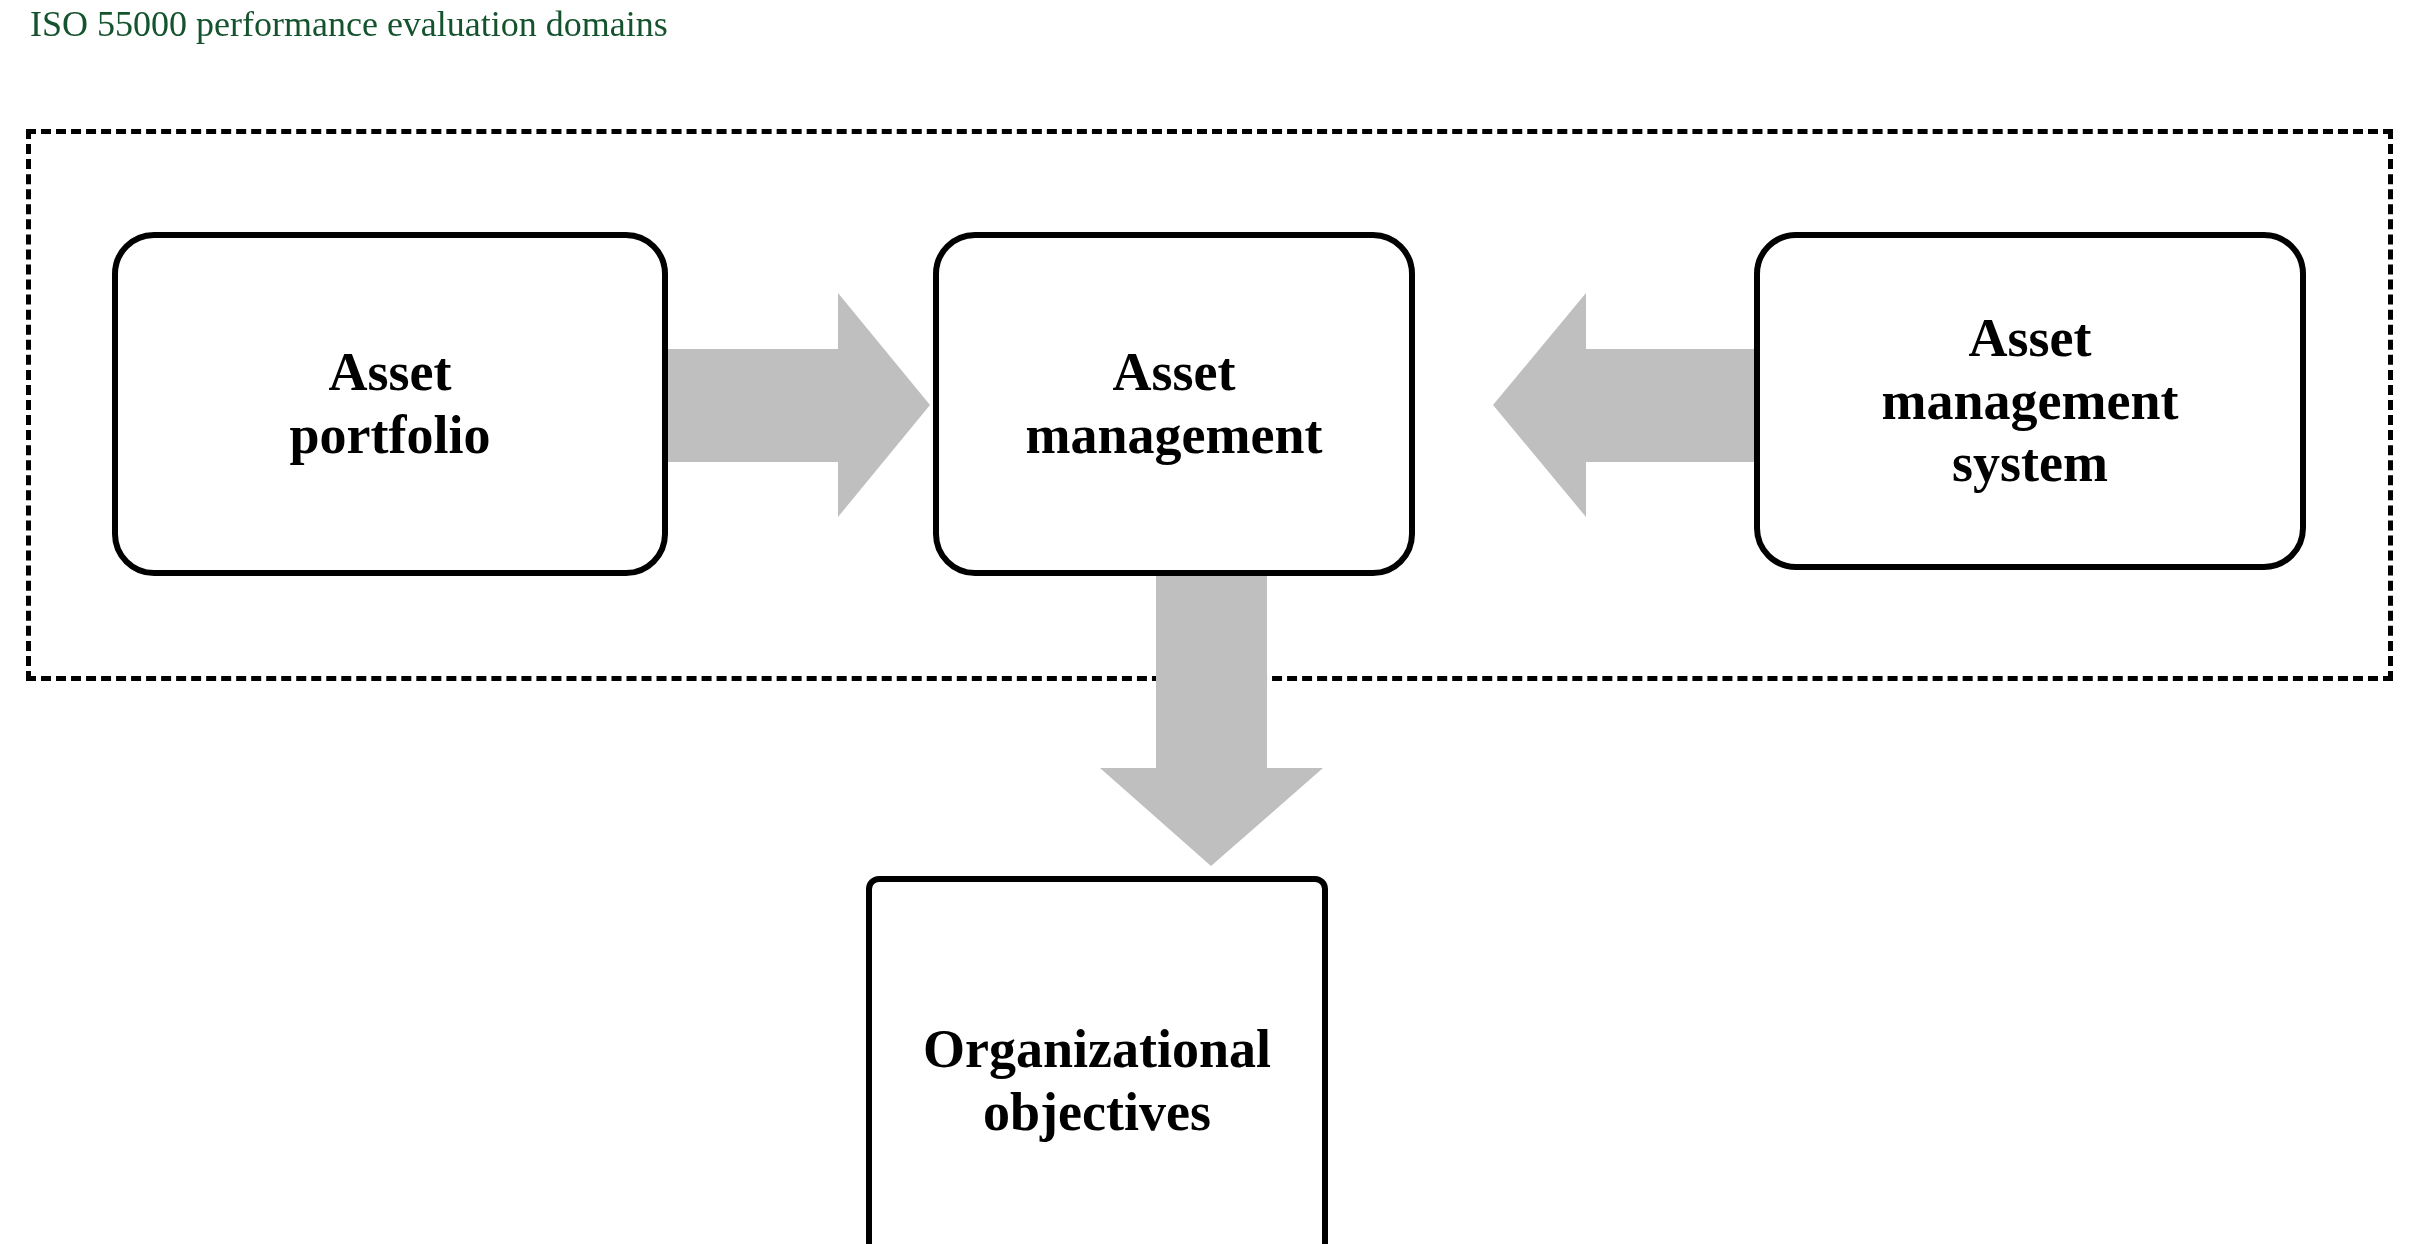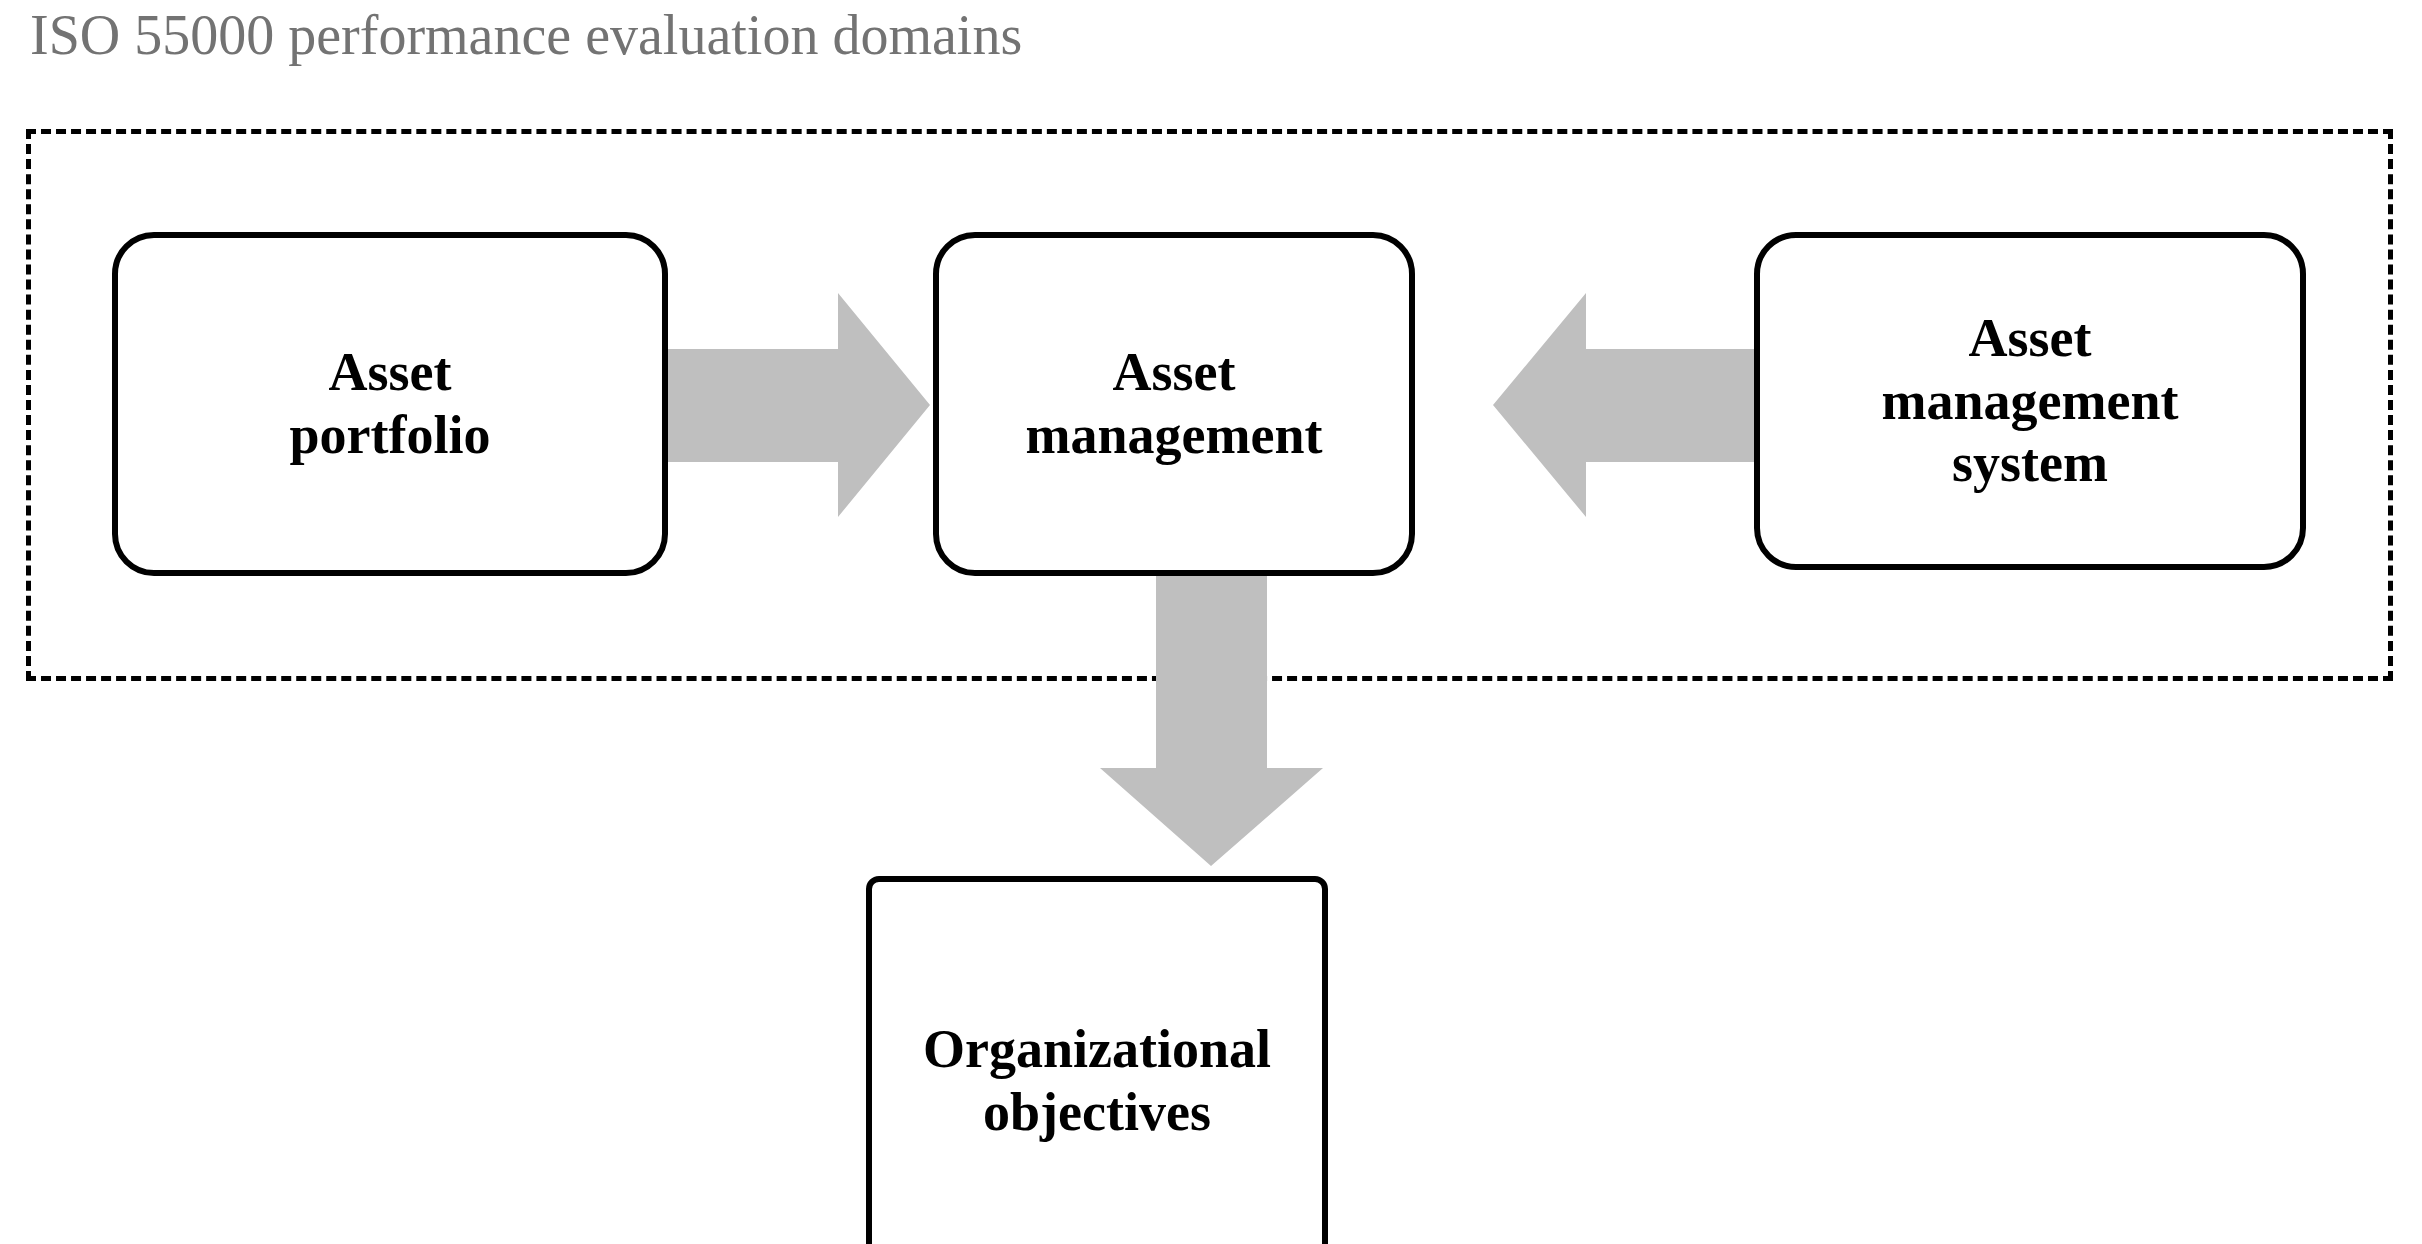--- a/index.html
+++ b/index.html
@@ -18,24 +18,24 @@
     width: 2422px;
     height: 1244px;
     background: #ffffff;
   }
 
   
   .diagram-title {
     position: absolute;
     left: 30px;
     top: 6px;
-    font-size: 56px;
+    font-size: 36px;
     line-height: 1.05;
     font-weight: 400;
-    color: #737373;
+    color: #14532d;
     white-space: nowrap;
     letter-spacing: 0px;
   }
 
   
   .dashed-region {
     position: absolute;
     left: 26px;
     top: 129px;
     width: 2367px;

